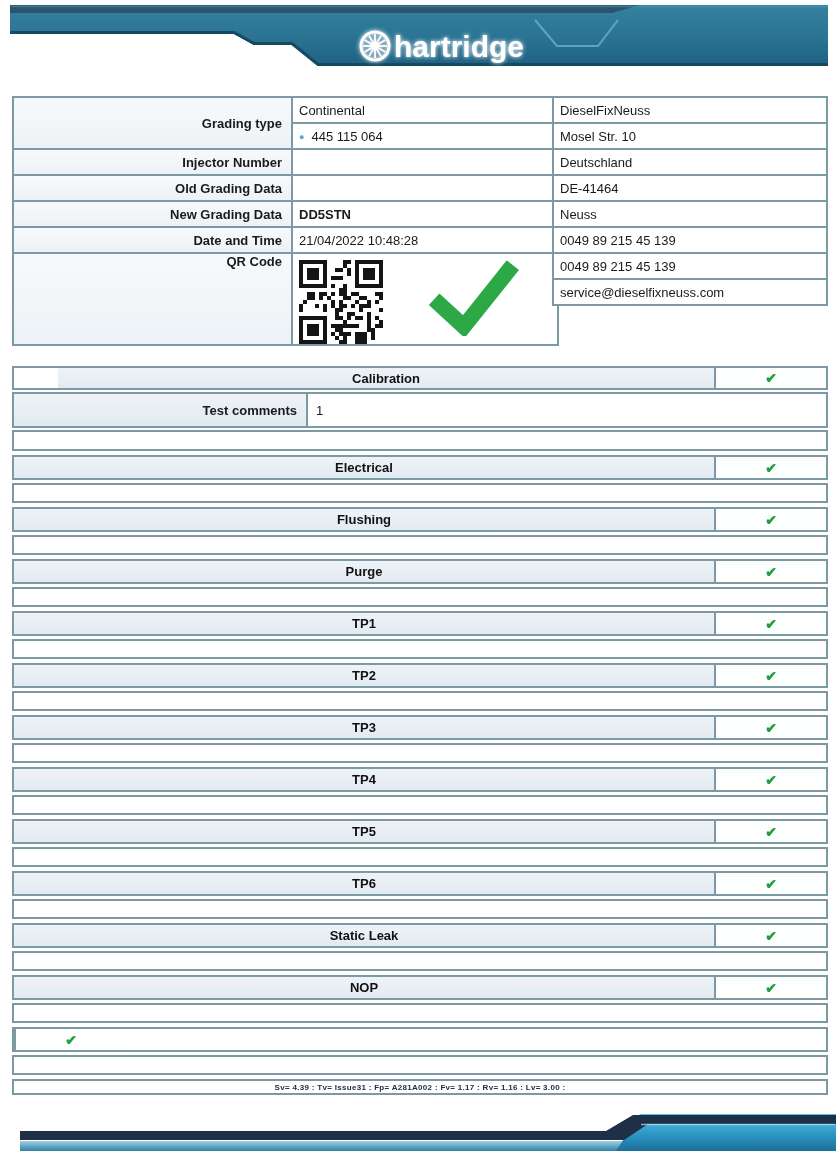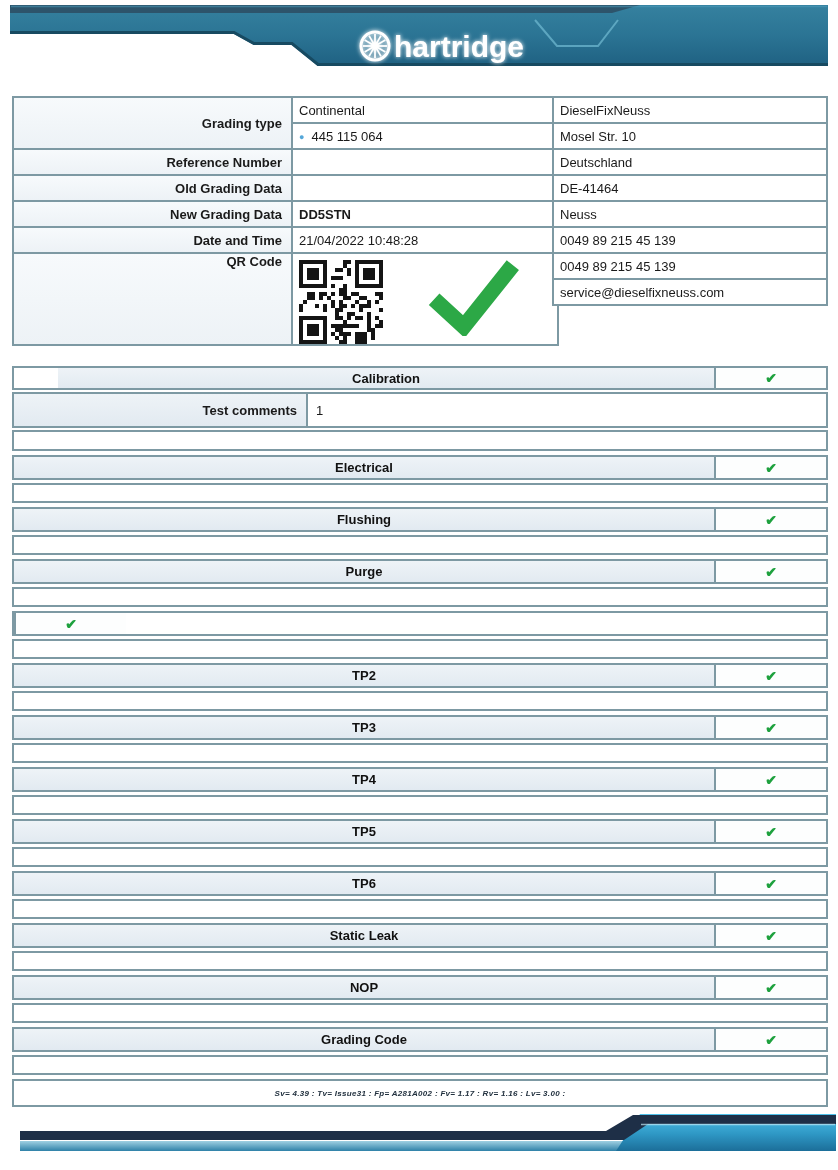--- a/index.html
+++ b/index.html
@@ -51,23 +51,23 @@
   .cmt .cmt-label{
     width:283px;border-right:2px solid #7d99a3;
     background:linear-gradient(180deg,#eef3f7,#e2eaf1);
     display:flex;align-items:center;justify-content:flex-end;
     padding-right:9px;font-weight:bold;font-size:13px;
   }
   .cmt .cmt-val{flex:1;display:flex;align-items:center;padding-left:8px;font-size:13px;}
   .spacer{height:21px;margin-bottom:4px;}
   .sp20{height:20px;}
   .meta-row{
-    box-sizing:border-box;border:2px solid #7d99a3;height:28px;margin-top:0;
+    box-sizing:border-box;border:2px solid #7d99a3;height:16px;margin-top:0;
     display:flex;align-items:center;justify-content:center;
-    font-size:8px;font-weight:bold;color:#22313f;letter-spacing:.3px;background:#fff;font-style:italic;
+    font-size:8px;font-weight:bold;color:#22313f;letter-spacing:.3px;background:#fff;
   }
 </style>
 </head>
 <body>
 
 <svg class="banner" width="838" height="80" viewBox="0 0 838 80">
   <defs>
     <linearGradient id="bg" x1="0" y1="0" x2="0" y2="1">
       <stop offset="0" stop-color="#35819f"></stop>
       <stop offset="0.5" stop-color="#2b7494"></stop>
@@ -106,21 +106,21 @@
 <table class="info-left">
   <tbody>
       <tr>
     <td class="lb" rowspan="2">Grading type</td>
     <td class="vl">Continental</td>
   </tr>
   <tr>
     <td class="vl"><span class="bullet">●</span><span>445 115 064</span></td>
   </tr>
   <tr>
-    <td class="lb">Reference Number</td>
+    <td class="lb">Injector Number</td>
     <td class="vl"></td>
   </tr>
   <tr>
     <td class="lb">Old Grading Data</td>
     <td class="vl"></td>
   </tr>
   <tr>
     <td class="lb">New Grading Data</td>
     <td class="vl bold">DD5STN</td>
   </tr>
@@ -312,20 +312,21 @@
   </div>
   <div class="trow spacer sp20"></div>
 
   <div class="trow thdr">
     <div class="title">Purge</div>
     <div class="chk">✔</div>
   </div>
   <div class="trow spacer sp20"></div>
 
   <div class="trow thdr">
+    <div class="title">TP1</div>
     <div class="chk">✔</div>
   </div>
   <div class="trow spacer sp20"></div>
 
   <div class="trow thdr">
     <div class="title">TP2</div>
     <div class="chk">✔</div>
   </div>
   <div class="trow spacer sp20"></div>
 
@@ -359,21 +360,20 @@
   </div>
   <div class="trow spacer sp20"></div>
 
   <div class="trow thdr">
     <div class="title">NOP</div>
     <div class="chk">✔</div>
   </div>
   <div class="trow spacer sp20"></div>
 
   <div class="trow thdr">
-    <div class="title">Grading Code</div>
     <div class="chk">✔</div>
   </div>
   <div class="trow spacer sp20"></div>
 
   <div class="meta-row">
     <span>Sv= 4.39 : Tv= Issue31 : Fp= A281A002 : Fv= 1.17 : Rv= 1.16 : Lv= 3.00 :</span>
   </div>
 </div>
 
 <svg class="bottombar" width="838" height="62" viewBox="0 0 838 62">

